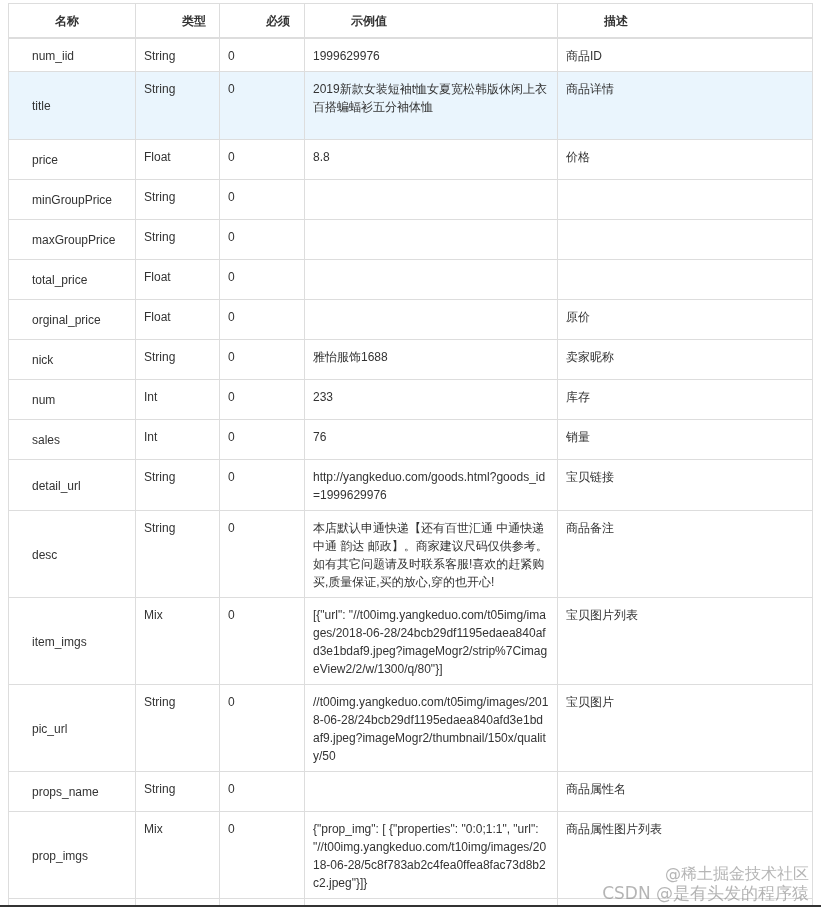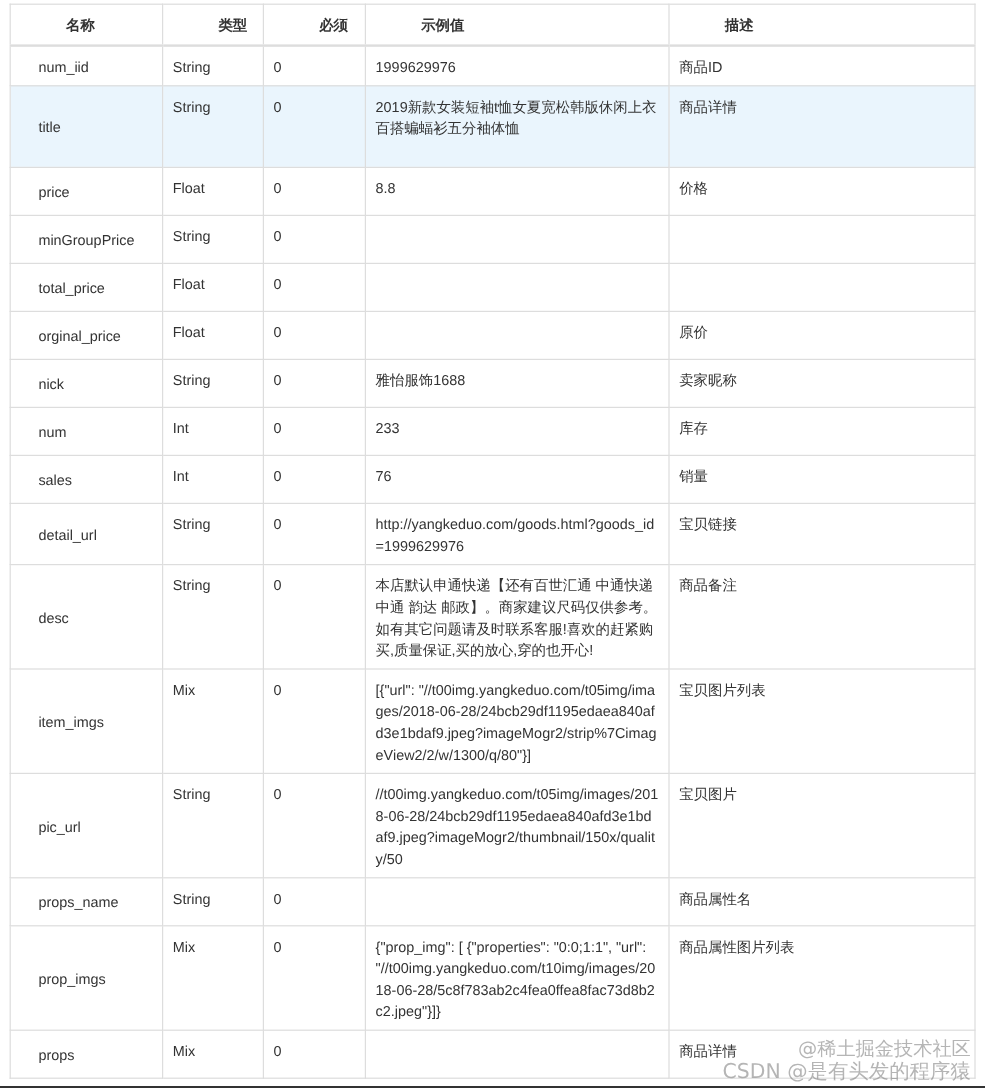--- a/index.html
+++ b/index.html
@@ -60,20 +60,27 @@
         </tr>
         <tr style="height: 40px;">
           <td class="name">price</td>
           <td>Float</td>
           <td>0</td>
           <td class="val">8.8</td>
           <td>价格</td>
         </tr>
         <tr style="height: 40px;">
           <td class="name">minGroupPrice</td>
+          <td>String</td>
+          <td>0</td>
+          <td class="val"></td>
+          <td></td>
+        </tr>
+        <tr style="height: 40px;">
+          <td class="name">maxGroupPrice</td>
           <td>String</td>
           <td>0</td>
           <td class="val"></td>
           <td></td>
         </tr>
         <tr style="height: 40px;">
           <td class="name">total_price</td>
           <td>Float</td>
           <td>0</td>
           <td class="val"></td>

